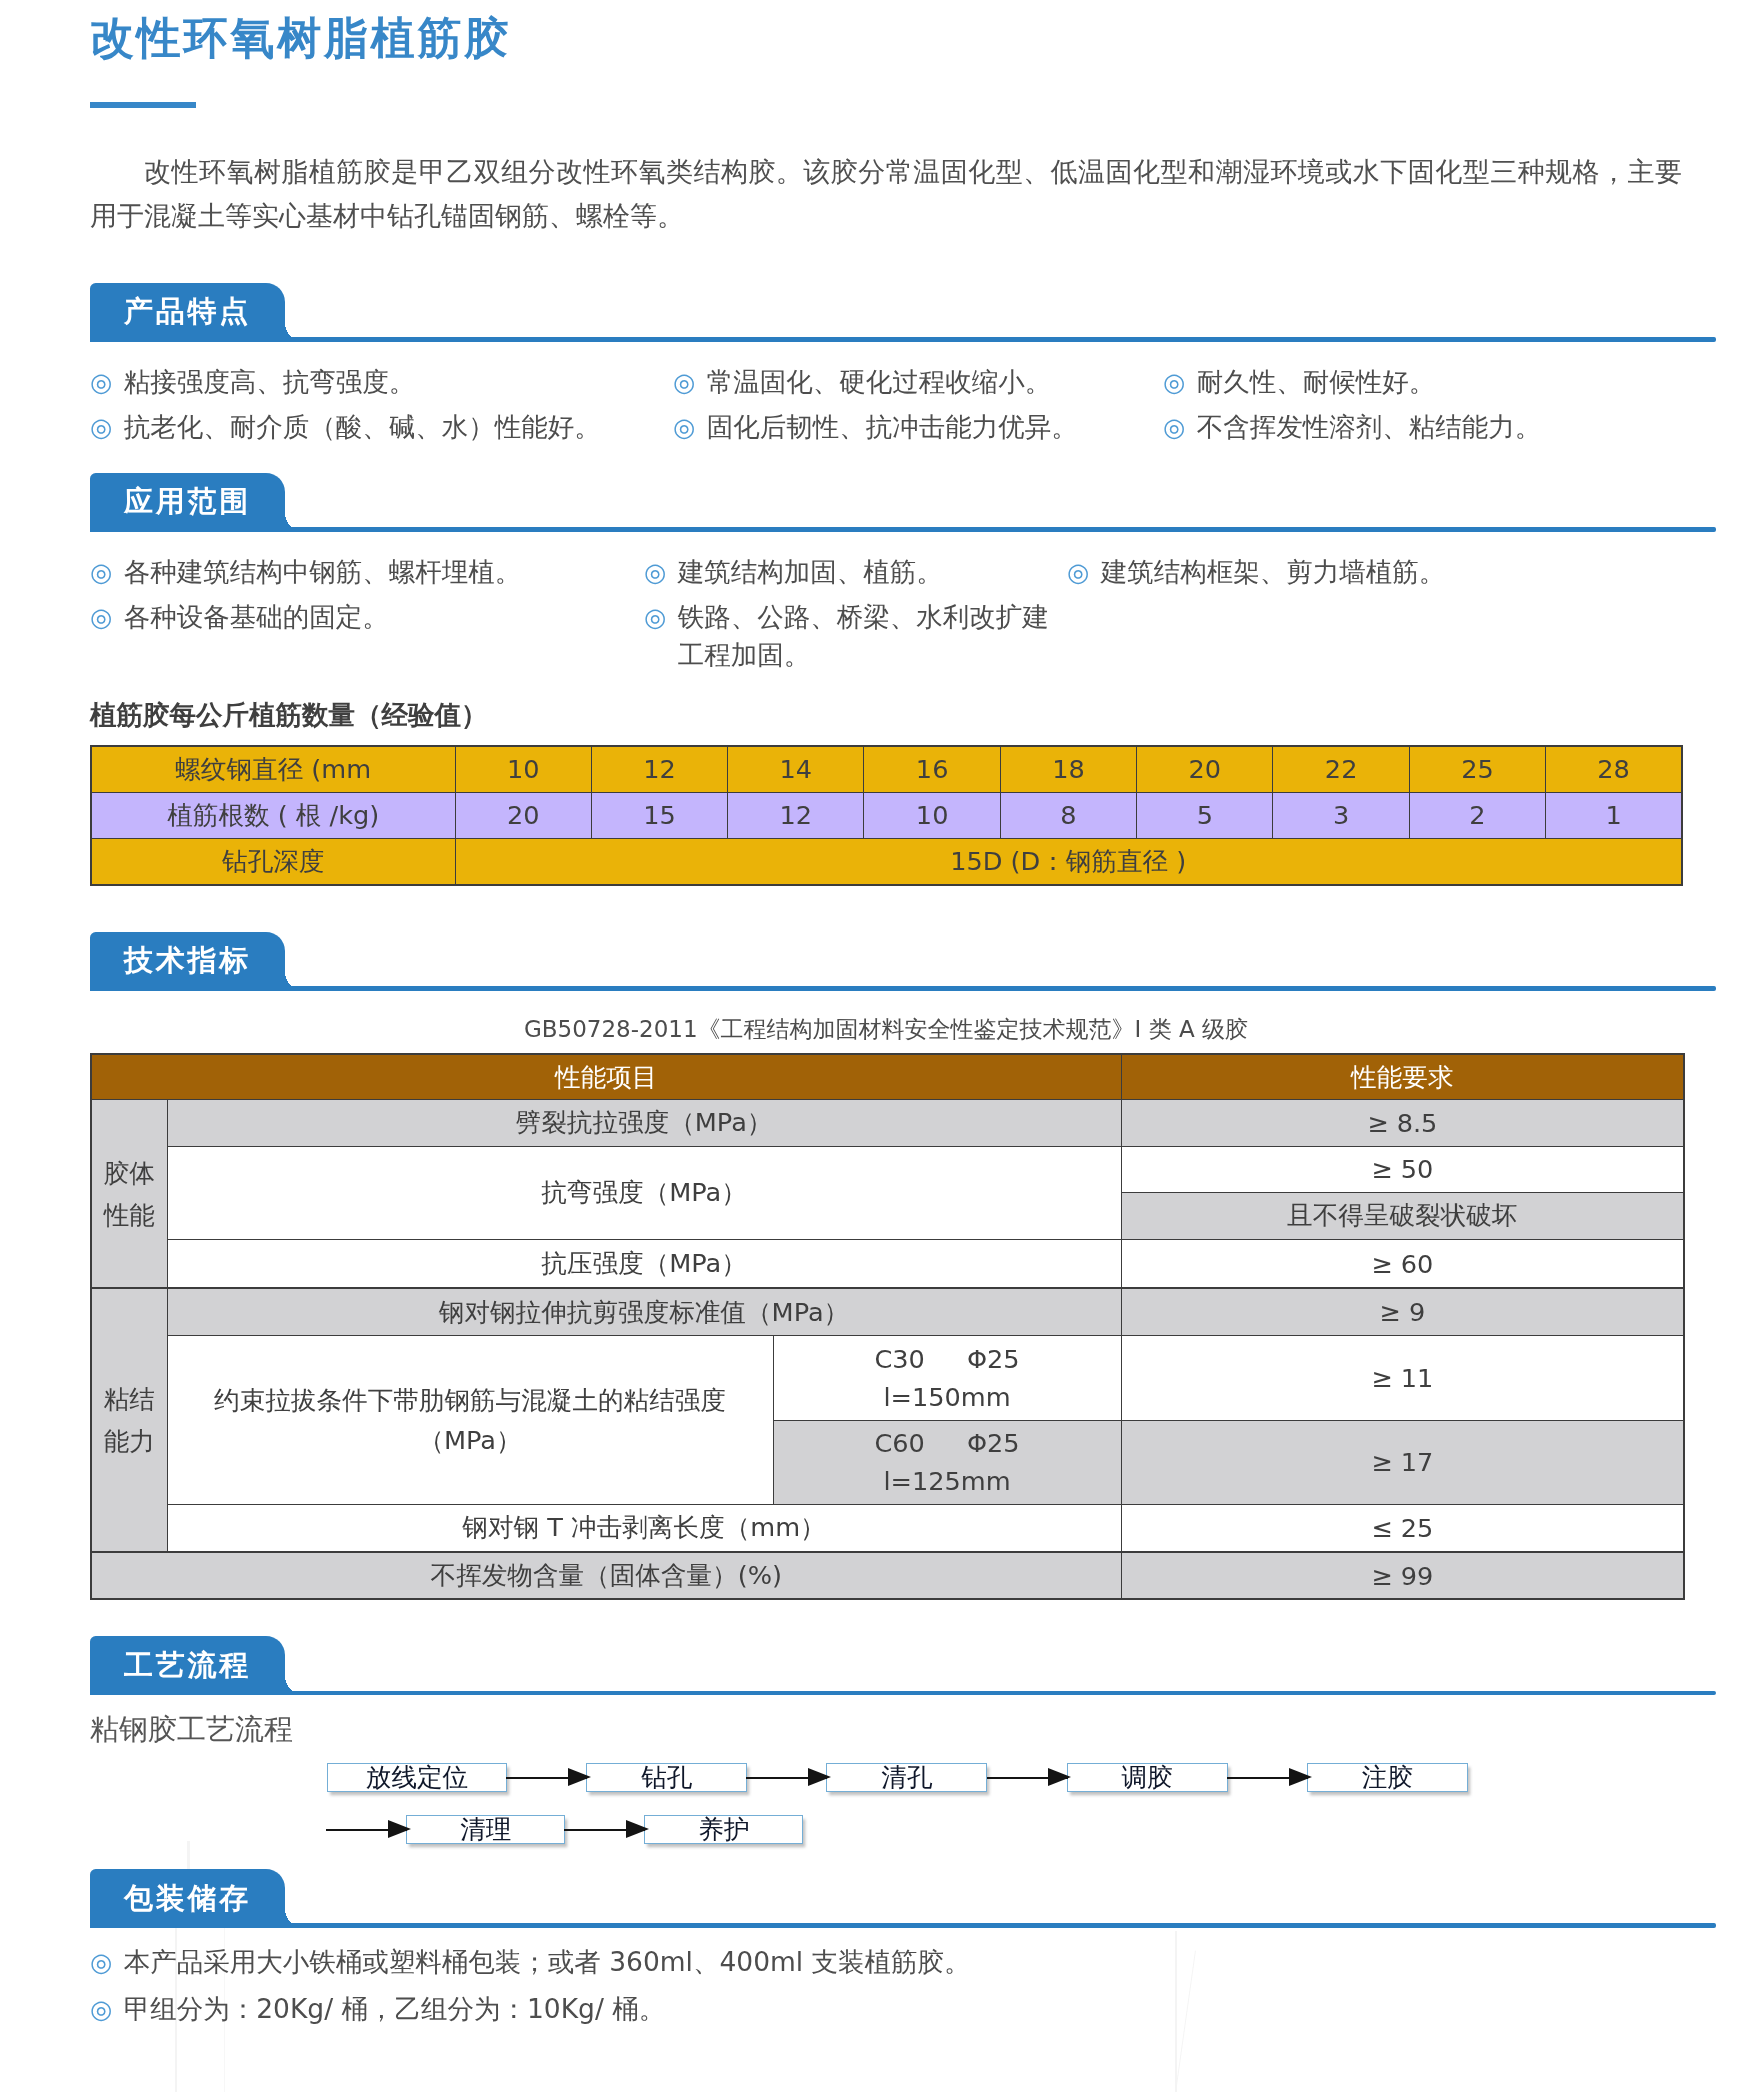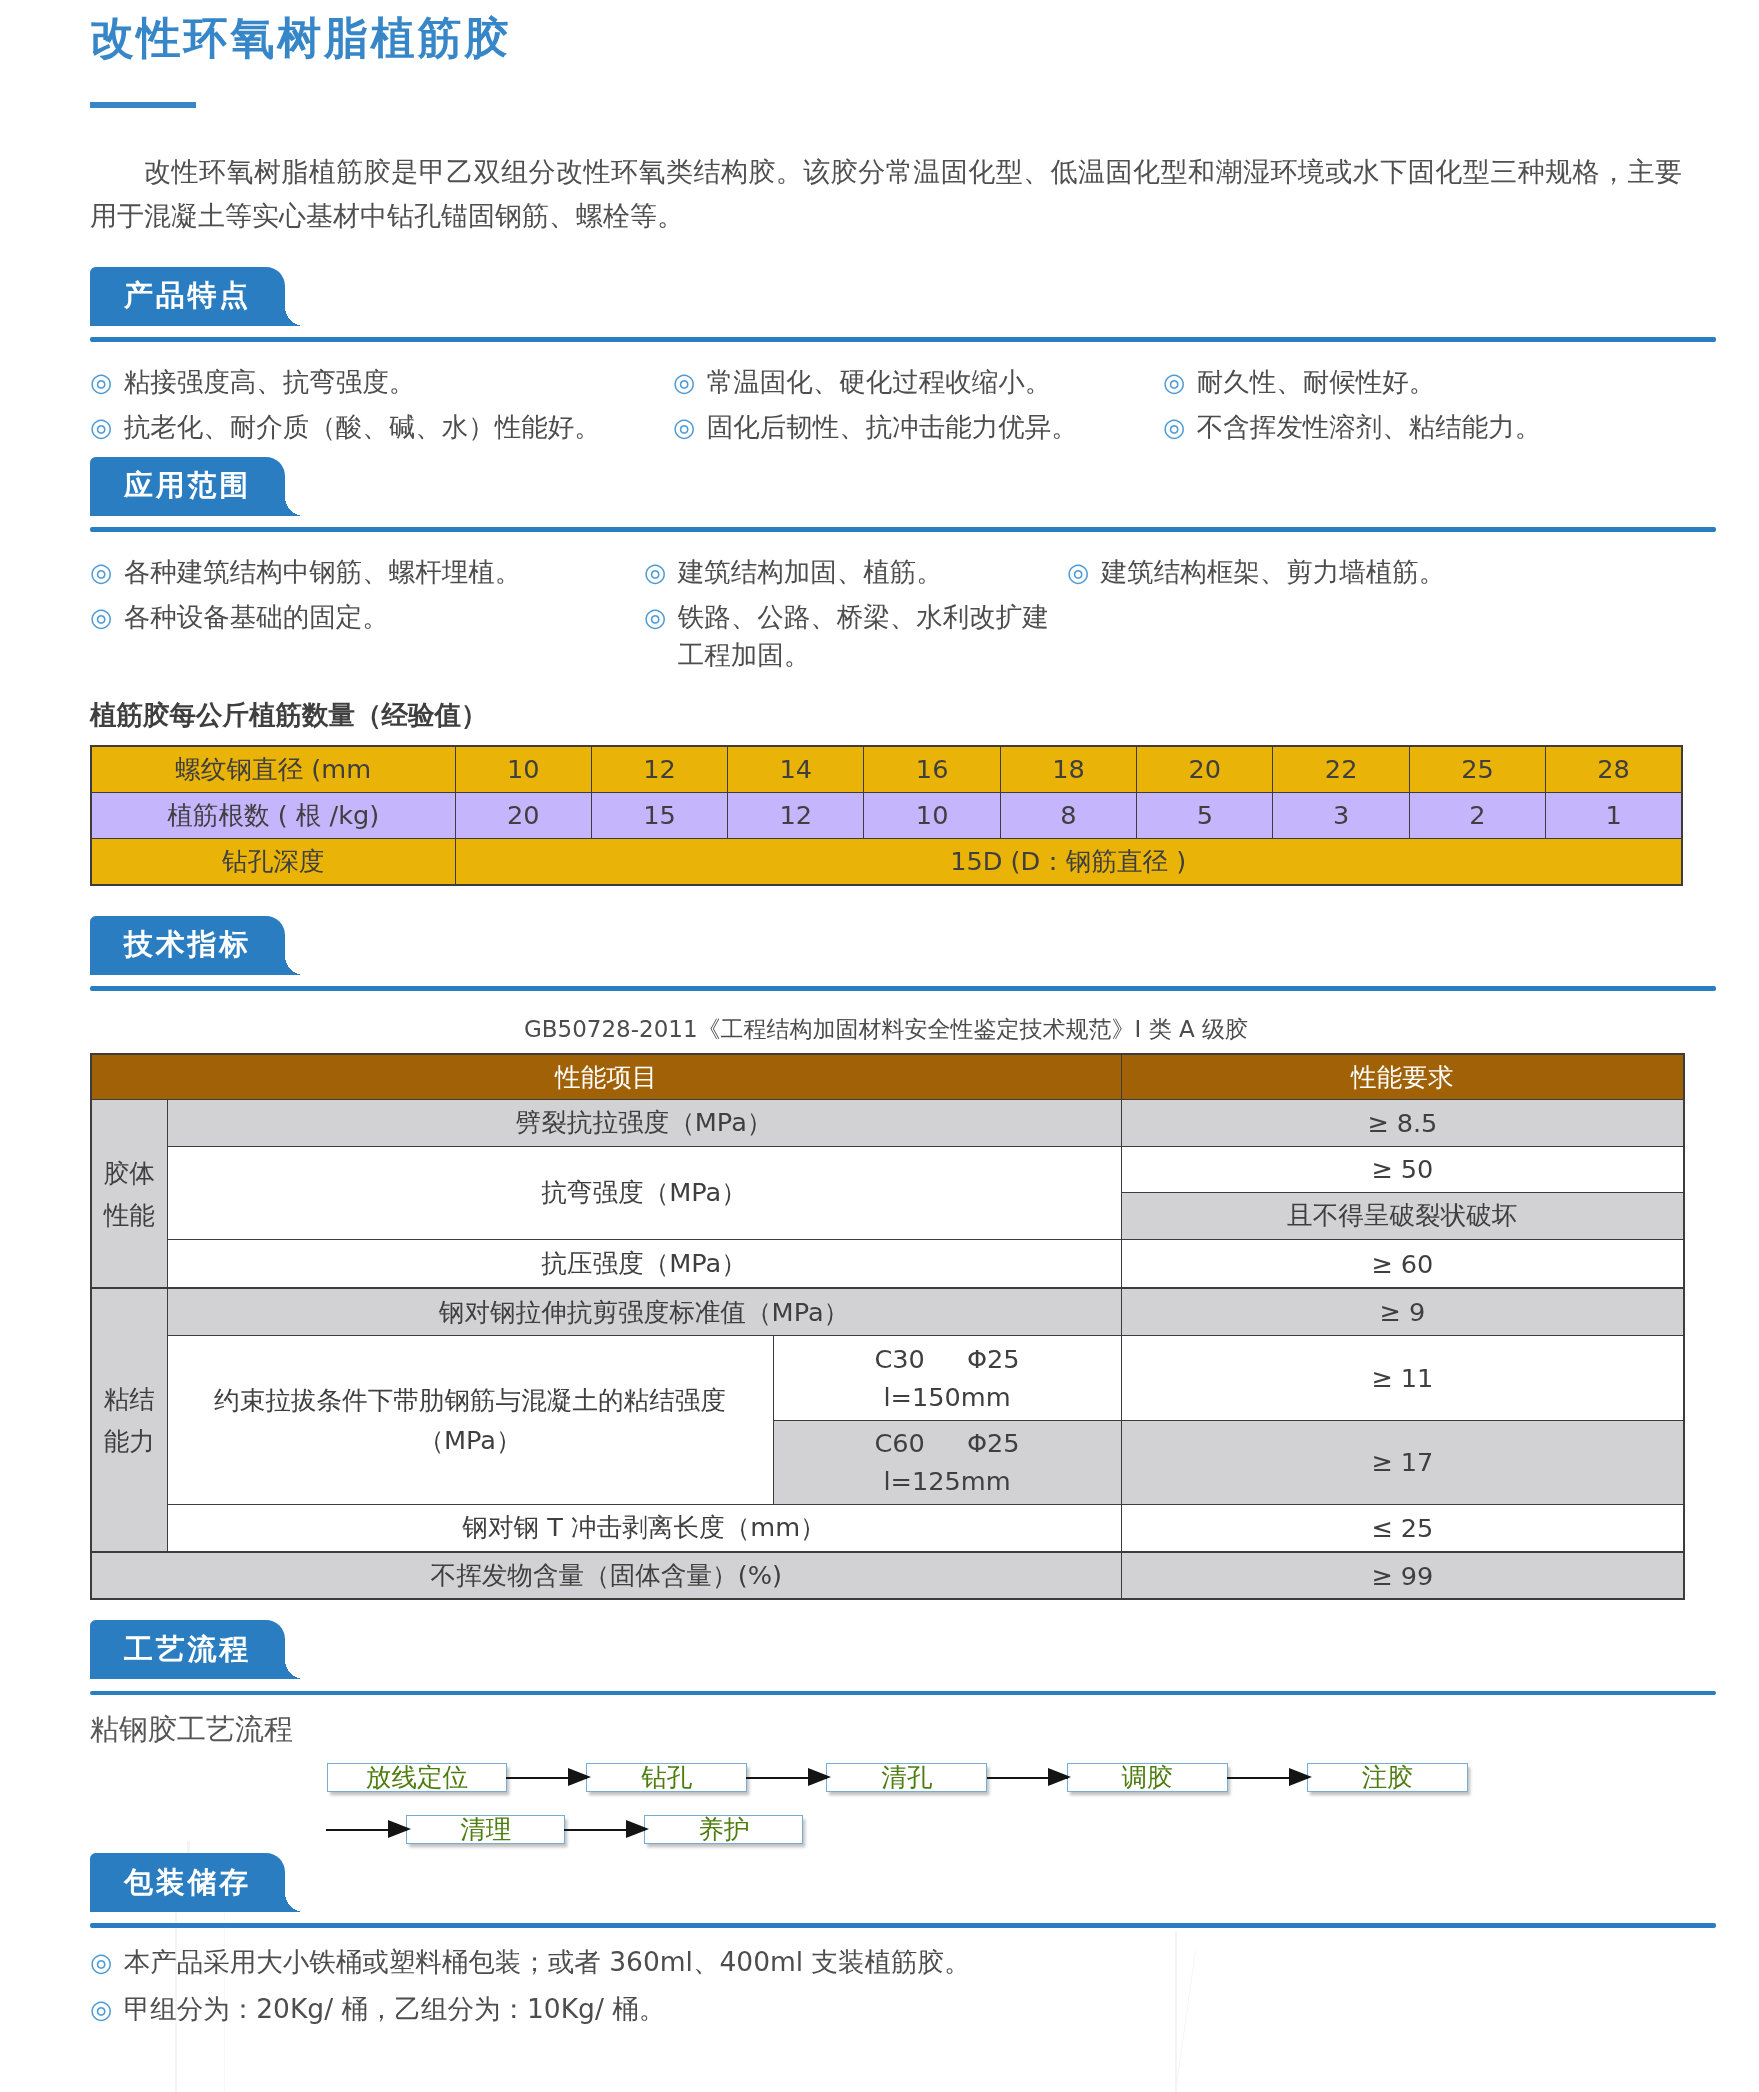--- a/index.html
+++ b/index.html
@@ -24,21 +24,21 @@
   .intro{
     margin-top:42px;
     font-size:27px;line-height:44px;color:#4f4f4f;
     text-indent:2em;text-align:justify;
   }
 
   
   .sec-head{position:relative;height:59px;}
   .sec-line{position:absolute;left:0;right:-34px;bottom:0;height:4.7px;background:#2a7dc0;border-radius:1.9px;}
   .sec-tab{
-    position:absolute;left:0;bottom:16px;
+    position:absolute;left:0;bottom:0;
     width:195px;height:59px;background:#2a7dc0;
     border-radius:5.7px 19px 0 0;
     display:flex;align-items:center;justify-content:center;
     color:#ffffff;font-size:29px;font-weight:bold;letter-spacing:2.8px;
   }
   .sec-tab::after{
     content:"";position:absolute;right:-19px;bottom:0;width:19px;height:19px;
     background:radial-gradient(circle at 100% 0%, rgba(0,0,0,0) 0 19px, #2a7dc0 19px);
   }
   .mt-features{margin-top:45px;}
@@ -88,21 +88,21 @@
   
   .flow-subtitle{margin-top:15px;font-size:29px;color:#555555;}
   .flow-row{display:flex;align-items:center;margin-left:237px;}
   .fr1{margin-top:13.2px;}
   .fr2{margin-top:23px;}
   .fbox{
     box-sizing:border-box;height:29px;background:#ffffff;
     border:1.9px solid #74aed6;
     box-shadow:2.8px 3.8px 2.8px rgba(90,90,90,0.38);
     display:flex;align-items:center;justify-content:center;
-    font-size:25.6px;color:#4d7c0f;flex:0 0 auto;
+    font-size:25.6px;color:#0f172a;flex:0 0 auto;
   }
   .w190{width:180px;}
   .w170{width:161px;}
   .w168{width:159px;}
   .farrow{flex:0 0 auto;position:relative;height:0;border-top:2.8px solid #141414;margin:0 -0.9px;}
   .aw106{width:81px;}
   .aw96{width:81px;}
   .farrow::after{
     content:"";position:absolute;right:-3.8px;top:-11.4px;
     border-left:23px solid #141414;border-top:9.5px solid transparent;border-bottom:9.5px solid transparent;

